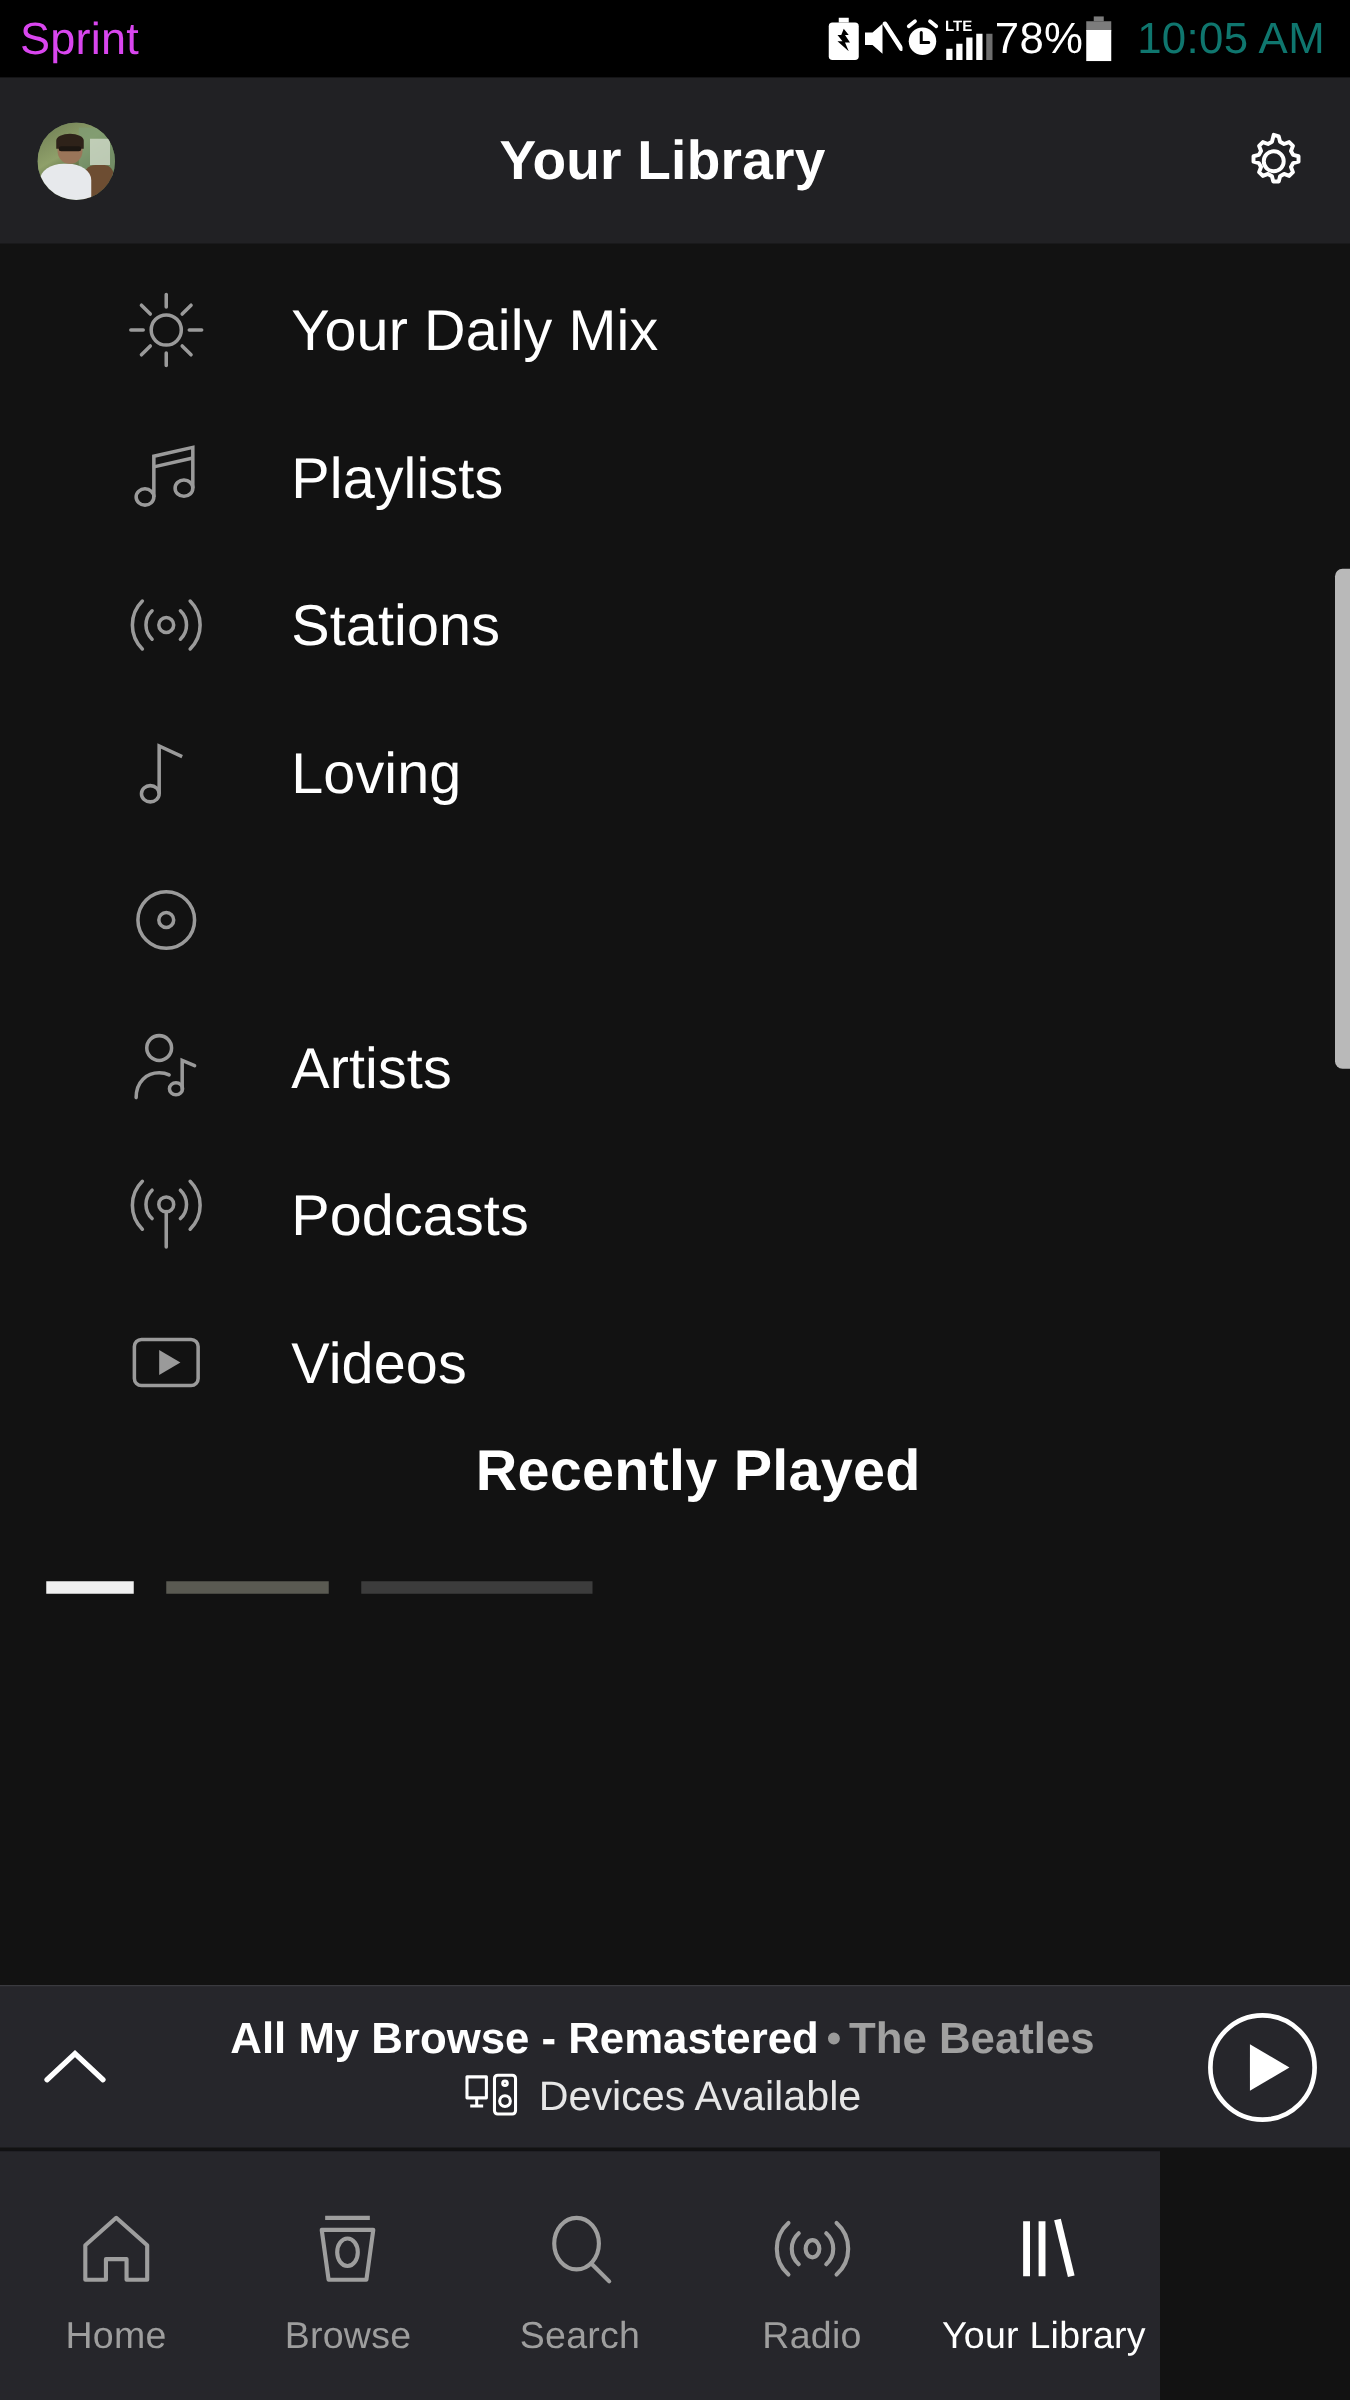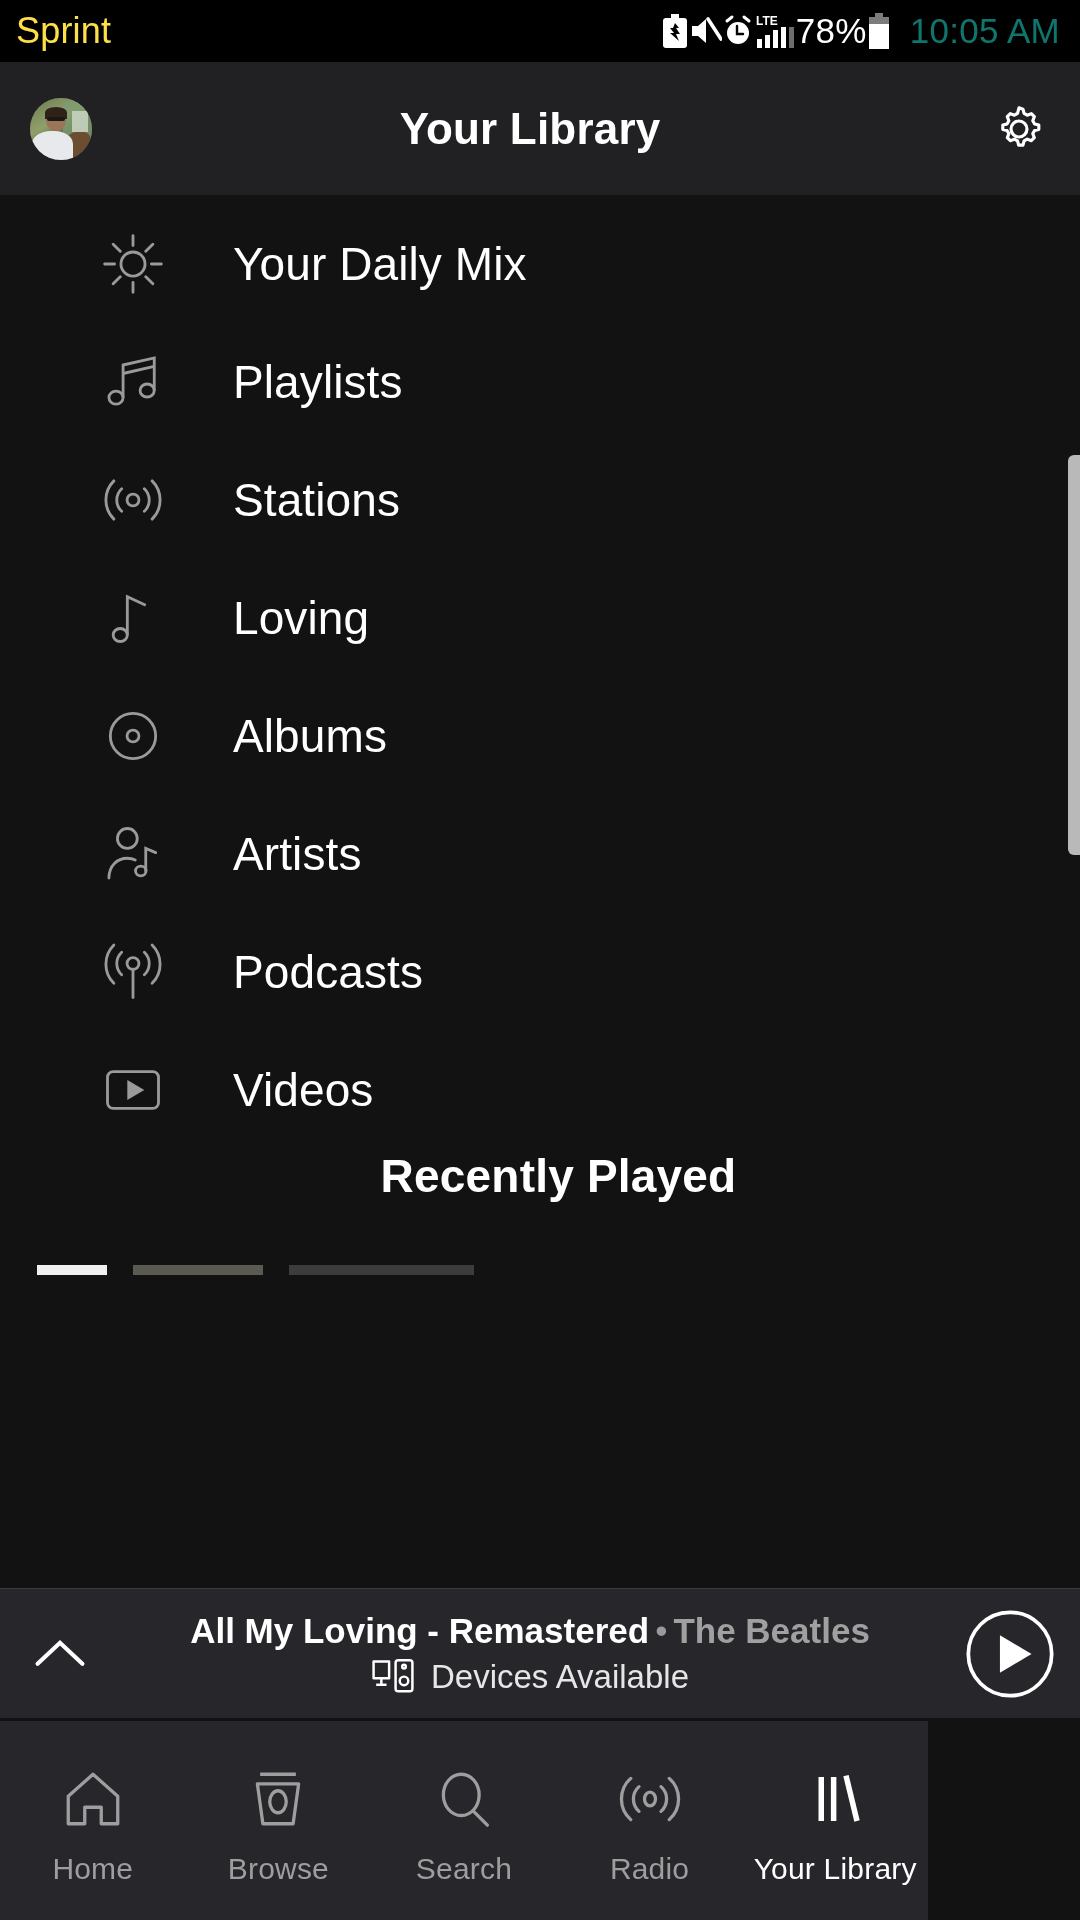--- a/index.html
+++ b/index.html
@@ -10,21 +10,21 @@
     overflow:hidden;
   }
   #app { position:relative; width:1080px; height:1920px; background:#121212; }
 
   
   .status-bar {
     position:absolute; top:0; left:0; width:1080px; height:62px;
     background:#000; display:flex; align-items:center;
     padding:0 20px 0 16px; color:#fff;
   }
-  .carrier { font-size:36px; letter-spacing:.2px; color:#fde047; }
+  .carrier { font-size:36px; letter-spacing:.2px; color:#d946ef; }
   .status-right { margin-left:auto; display:flex; align-items:center; gap:0; }
   .sb-icon { display:block; }
   .battery-pct { font-size:35px; color:#fff; letter-spacing:.3px; }
   .clock { font-size:35px; color:#0f766e; letter-spacing:.3px; margin-left:19px; }
 
   
   .header {
     position:absolute; top:62px; left:0; width:1080px; height:133px;
     background:#212124; display:flex; align-items:center; padding:0 30px;
   }
@@ -237,21 +237,20 @@
 
       <div class="lib-row">
         <span class="lib-icon">
           <svg width="68" height="68" viewBox="0 0 48 48">
             <g stroke="#9a9a9a" stroke-width="2" fill="none">
               <circle cx="24" cy="24" r="16"></circle>
               <circle cx="24" cy="24" r="4.2"></circle>
             </g>
           </svg>
         </span>
-        <span class="lib-label">Albums</span>
       </div>
 
       <div class="lib-row">
         <span class="lib-icon">
           <svg width="68" height="68" viewBox="0 0 48 48">
             <g stroke="#9a9a9a" stroke-width="2" fill="none" stroke-linecap="round">
               <circle cx="20" cy="13" r="7"></circle>
               <path d="M7 41 c0-9 6-14 13-14 2 0 4 .4 5.6 1.2"></path>
               <path d="M33 36 V20 l7 3"></path>
               <ellipse cx="29.5" cy="36" rx="3.7" ry="3.4"></ellipse>
@@ -301,21 +300,21 @@
   </div>
 
   <div class="now-playing">
     <div class="np-chevron">
       <svg width="56" height="40" viewBox="0 0 40 28">
         <path d="M4 21 L20 6 L36 21" fill="none" stroke="#fff" stroke-width="3" stroke-linecap="round"></path>
       </svg>
     </div>
     <div class="np-center">
       <div class="np-line1">
-        <span class="np-title">All My Loving - Remastered</span><span class="np-dot">•</span><span class="np-artist">The Beatles</span>
+        <span class="np-title">All My Browse - Remastered</span><span class="np-dot">•</span><span class="np-artist">The Beatles</span>
       </div>
       <div class="np-line2">
         <svg width="44" height="40" viewBox="0 0 34 30">
           <g fill="none" stroke="#fff" stroke-width="1.9" stroke-linejoin="round">
             <path d="M2 3 h12 v13 h-12 z"></path>
             <path d="M4 21 h8"></path>
             <path d="M8 16 v5"></path>
             <rect x="19" y="2" width="13" height="24" rx="2"></rect>
             <circle cx="25.5" cy="18" r="3.3"></circle>
             <circle cx="25.5" cy="7" r="1.4"></circle>

